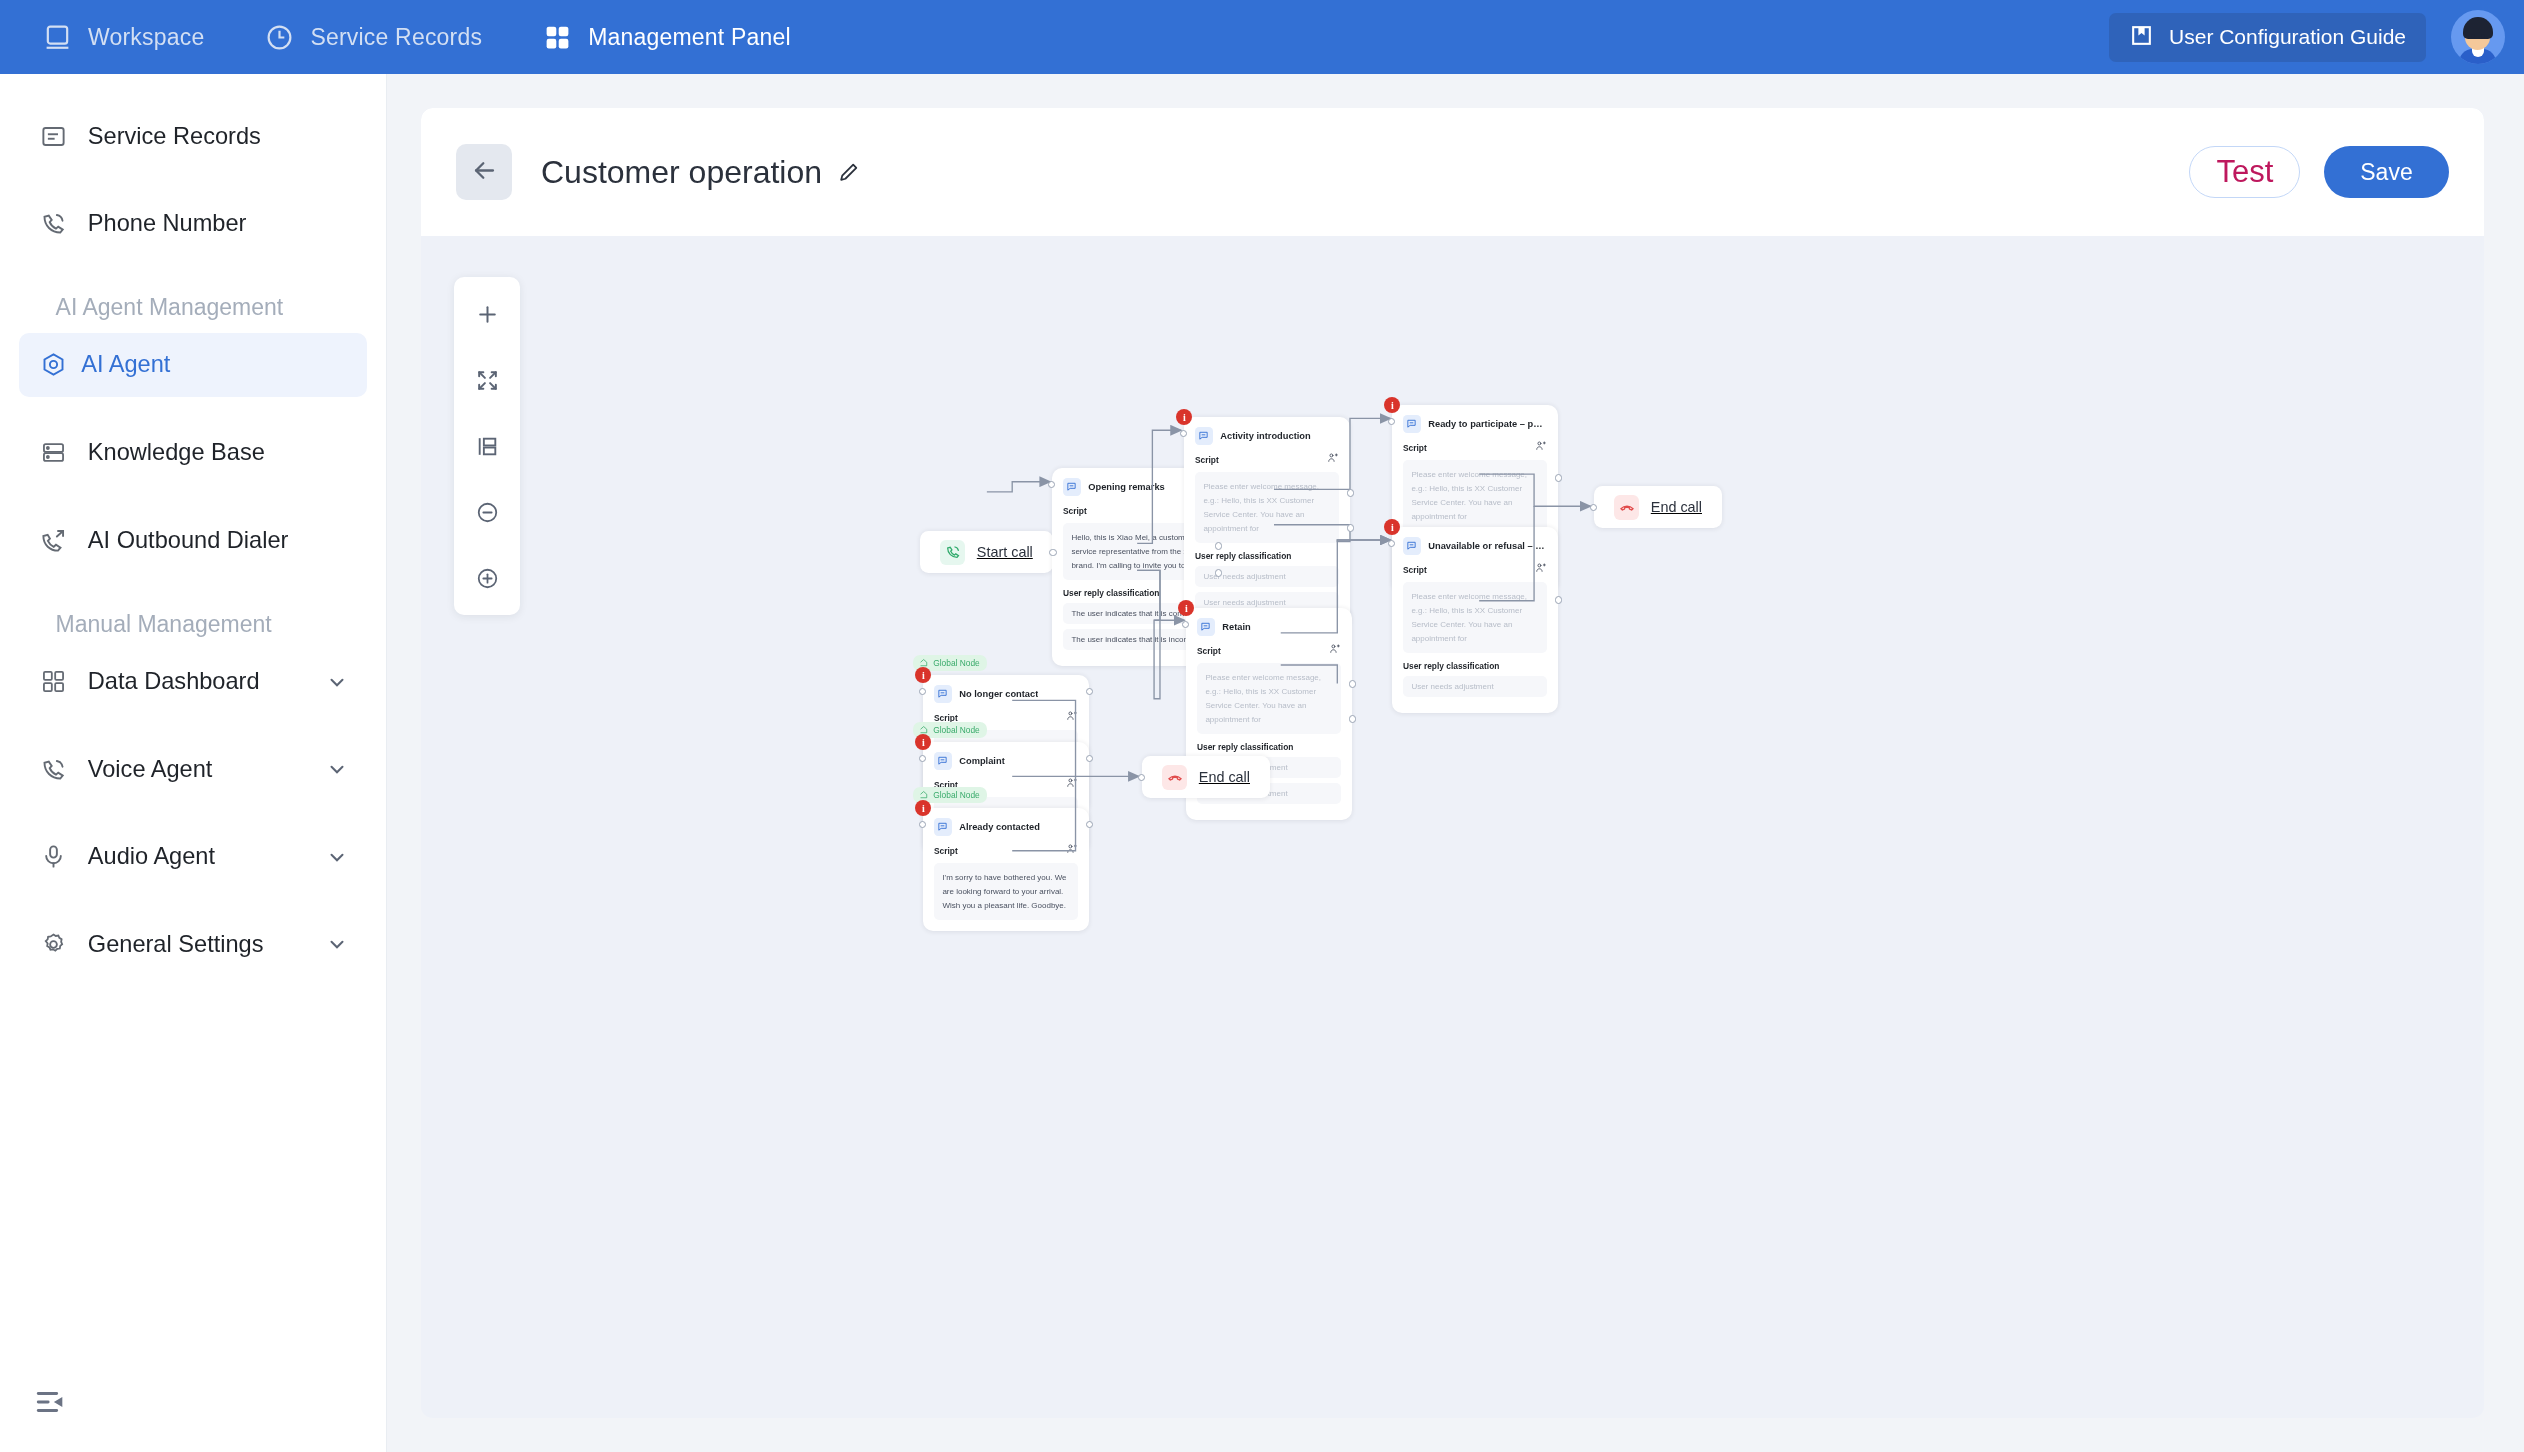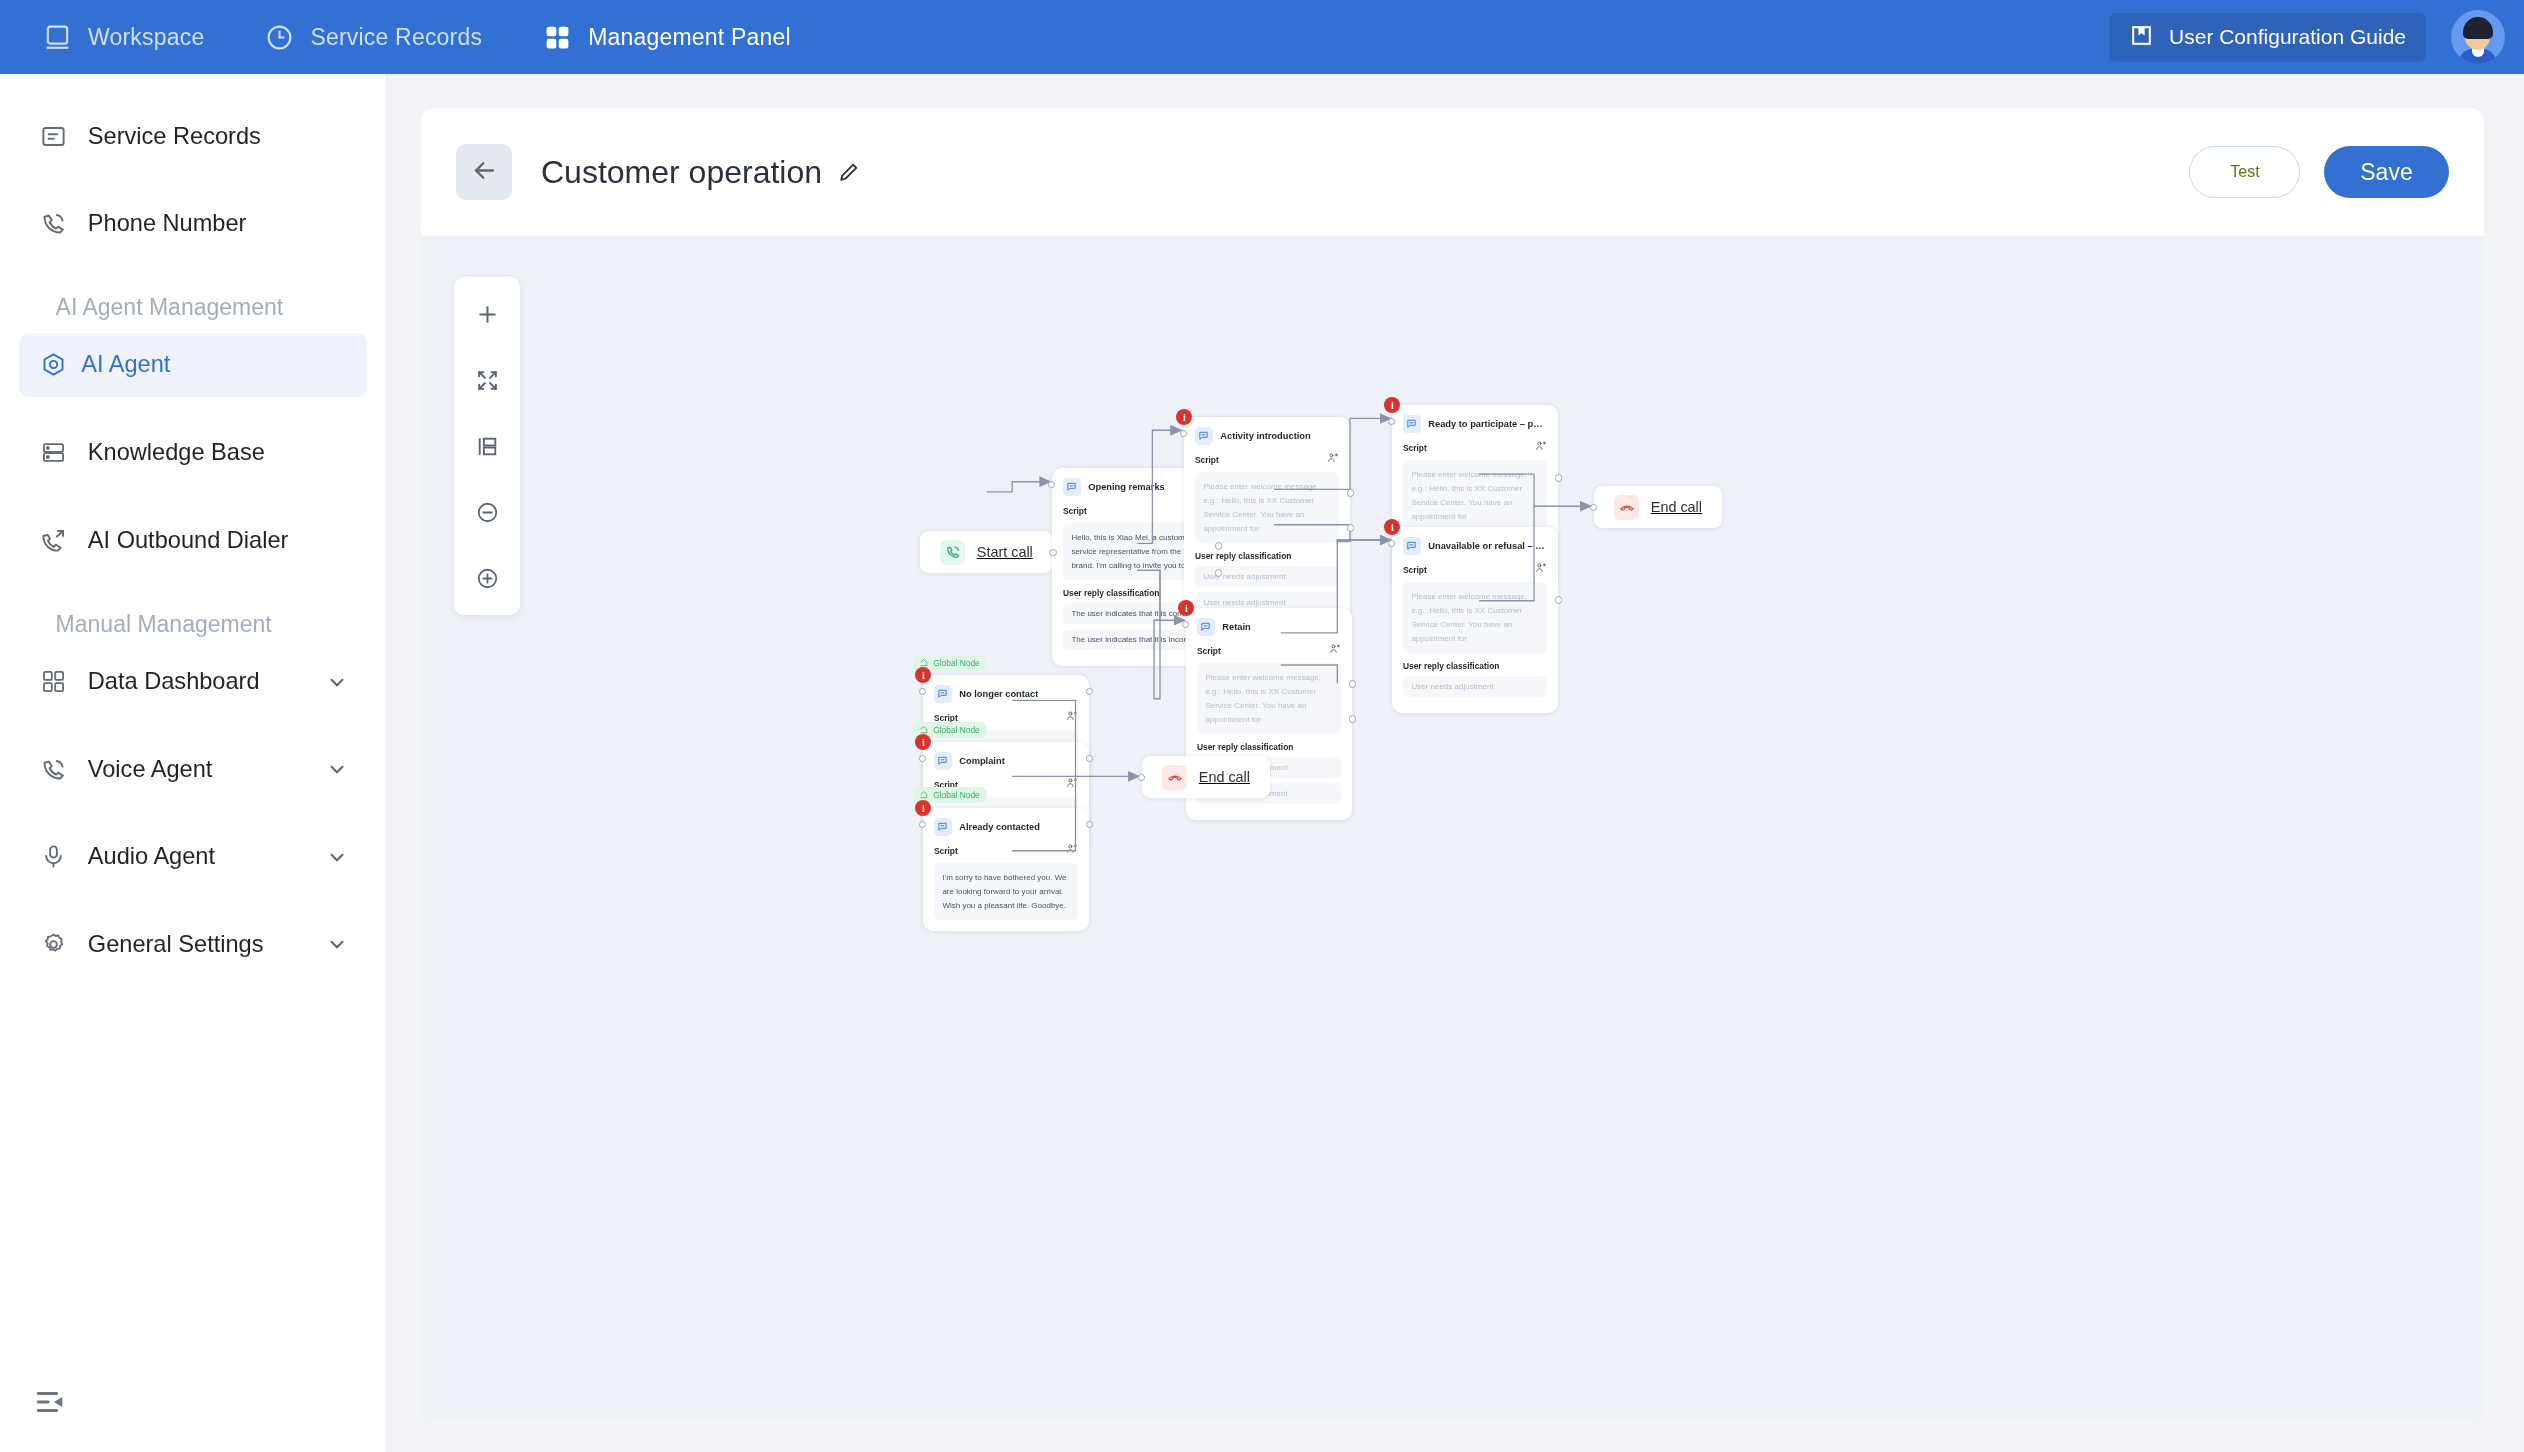--- a/index.html
+++ b/index.html
@@ -77,21 +77,21 @@
     width: 56px; height: 56px; border-radius: 10px; background:#e4e8ef;
     display:flex; align-items:center; justify-content:center; cursor:pointer;
   }
   .page-title {
     font-size: 32px; color:#2b313c; margin-left: 29px; white-space:nowrap;
   }
   .edit-icon { margin-left: 13.5px; width: 25px; height: 25px; cursor:pointer; display:inline-flex; align-items:center;}
   .head-actions { margin-left:auto; display:flex; align-items:center; gap: 23.6px; }
   .btn-test {
     width: 111px; height: 52px; border-radius: 26px; border: 1.3px solid #c3d7f7;
-    background:#fff; color:#4d7c0f; font-size: 16px; cursor:pointer;
+    background:#fff; color:#be185d; font-size: 31px; cursor:pointer;
     display:flex; align-items:center; justify-content:center;
   }
   .btn-save {
     width: 125px; height: 52px; border-radius: 26px; border:none;
     background:#3370d4; color:#fff; font-size: 23px; cursor:pointer;
     display:flex; align-items:center; justify-content:center;
   }
   .canvas { position:absolute; top:128px; left:0; right:0; bottom:0; }
 
   

